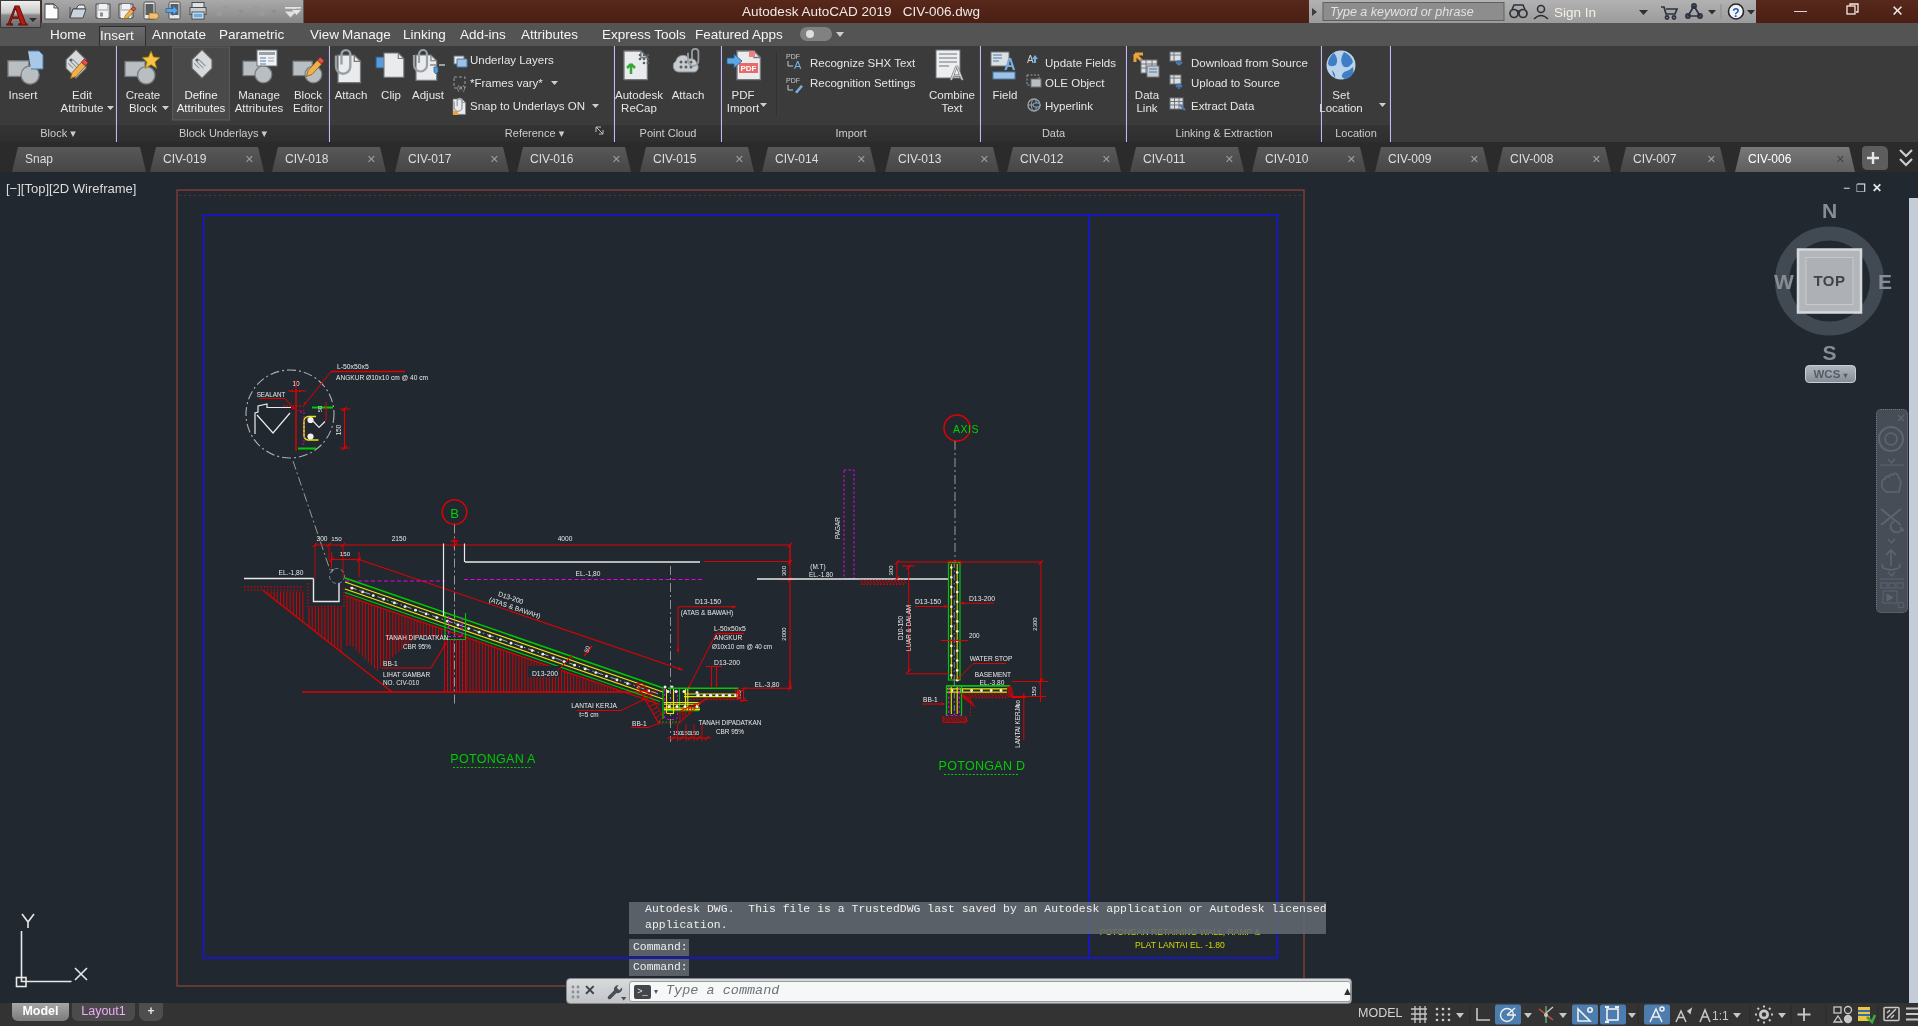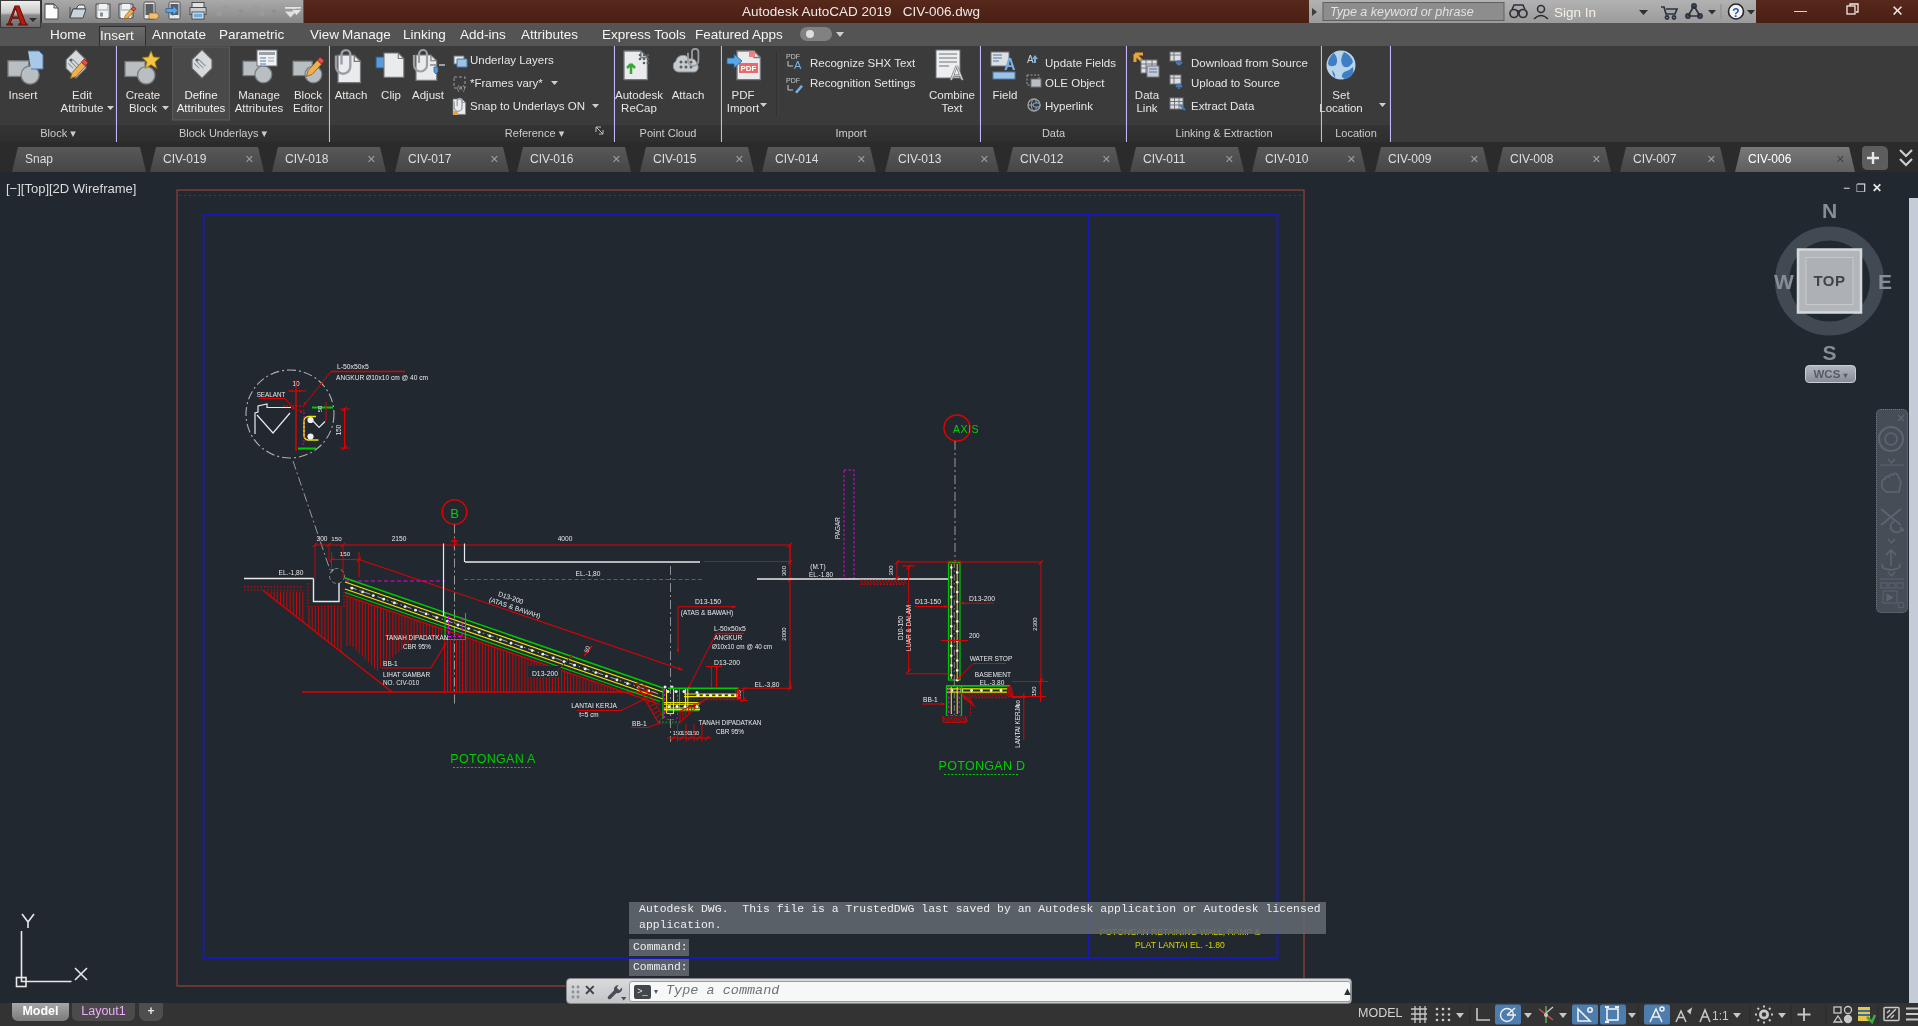--- a/index.html
+++ b/index.html
@@ -1021,21 +1021,21 @@
 <circle cx="25" cy="196" r="3"></circle>
 </svg>
 <div class="abs" style="left:1909px;top:198px;z-index:3;width:9px;height:806px;background:#c3ccd7"></div>
 <svg class="abs" style="left:8px;top:895px;z-index:3" width="100" height="100" viewBox="0 0 100 100" stroke="#e8e8e8" fill="none">
 <path d="M13.5,36 v50.5 h50" stroke-width="1.6"></path>
 <path d="M14,19 l6,8 m6,-8 l-6,8 v6" stroke-width="1.6"></path>
 <path d="M67,73 l12,12 m0,-12 l-12,12" stroke-width="1.6"></path>
 <rect x="8.5" y="82.5" width="9.5" height="9" stroke-width="1.6"></rect>
 </svg>
 
-<div class="abs mono" style="left:629px;top:902px;z-index:4;width:697px;height:31.5px;background:rgba(98,104,112,.87);color:#efefef;font-size:11.4px;line-height:15.8px;letter-spacing:0.05px;padding-left:10px;white-space:pre">Autodesk DWG.  This file is a TrustedDWG last saved by an Autodesk application or Autodesk licensed
+<div class="abs mono" style="left:629px;top:902px;z-index:4;width:697px;height:31.5px;background:rgba(98,104,112,.87);color:#efefef;font-size:11.4px;line-height:15.8px;letter-spacing:0.05px;padding-left:16px;white-space:pre">Autodesk DWG.  This file is a TrustedDWG last saved by an Autodesk application or Autodesk licensed
 application.</div>
 <div class="abs mono" style="left:629px;top:939px;z-index:4;width:60px;height:17px;background:rgba(98,104,112,.87);color:#efefef;font-size:11.4px;line-height:16px;padding-left:4px">Command:</div>
 <div class="abs mono" style="left:629px;top:958.5px;z-index:4;width:60px;height:17px;background:rgba(98,104,112,.87);color:#efefef;font-size:11.4px;line-height:16px;padding-left:4px">Command:</div>
 <div class="abs" style="left:566px;top:978px;z-index:4;width:786px;height:26px;background:linear-gradient(#d8dadc,#c2c5c8);border:1px solid #84888c;border-radius:4px">
 <svg class="abs" style="left:3px;top:5px" width="10" height="16" viewBox="0 0 10 16" fill="#8b8f93">
       <circle cx="3" cy="3" r="1.4"></circle>
       <circle cx="8" cy="3" r="1.4"></circle>
       <circle cx="3" cy="8" r="1.4"></circle>
       <circle cx="8" cy="8" r="1.4"></circle>
       <circle cx="3" cy="13" r="1.4"></circle>

